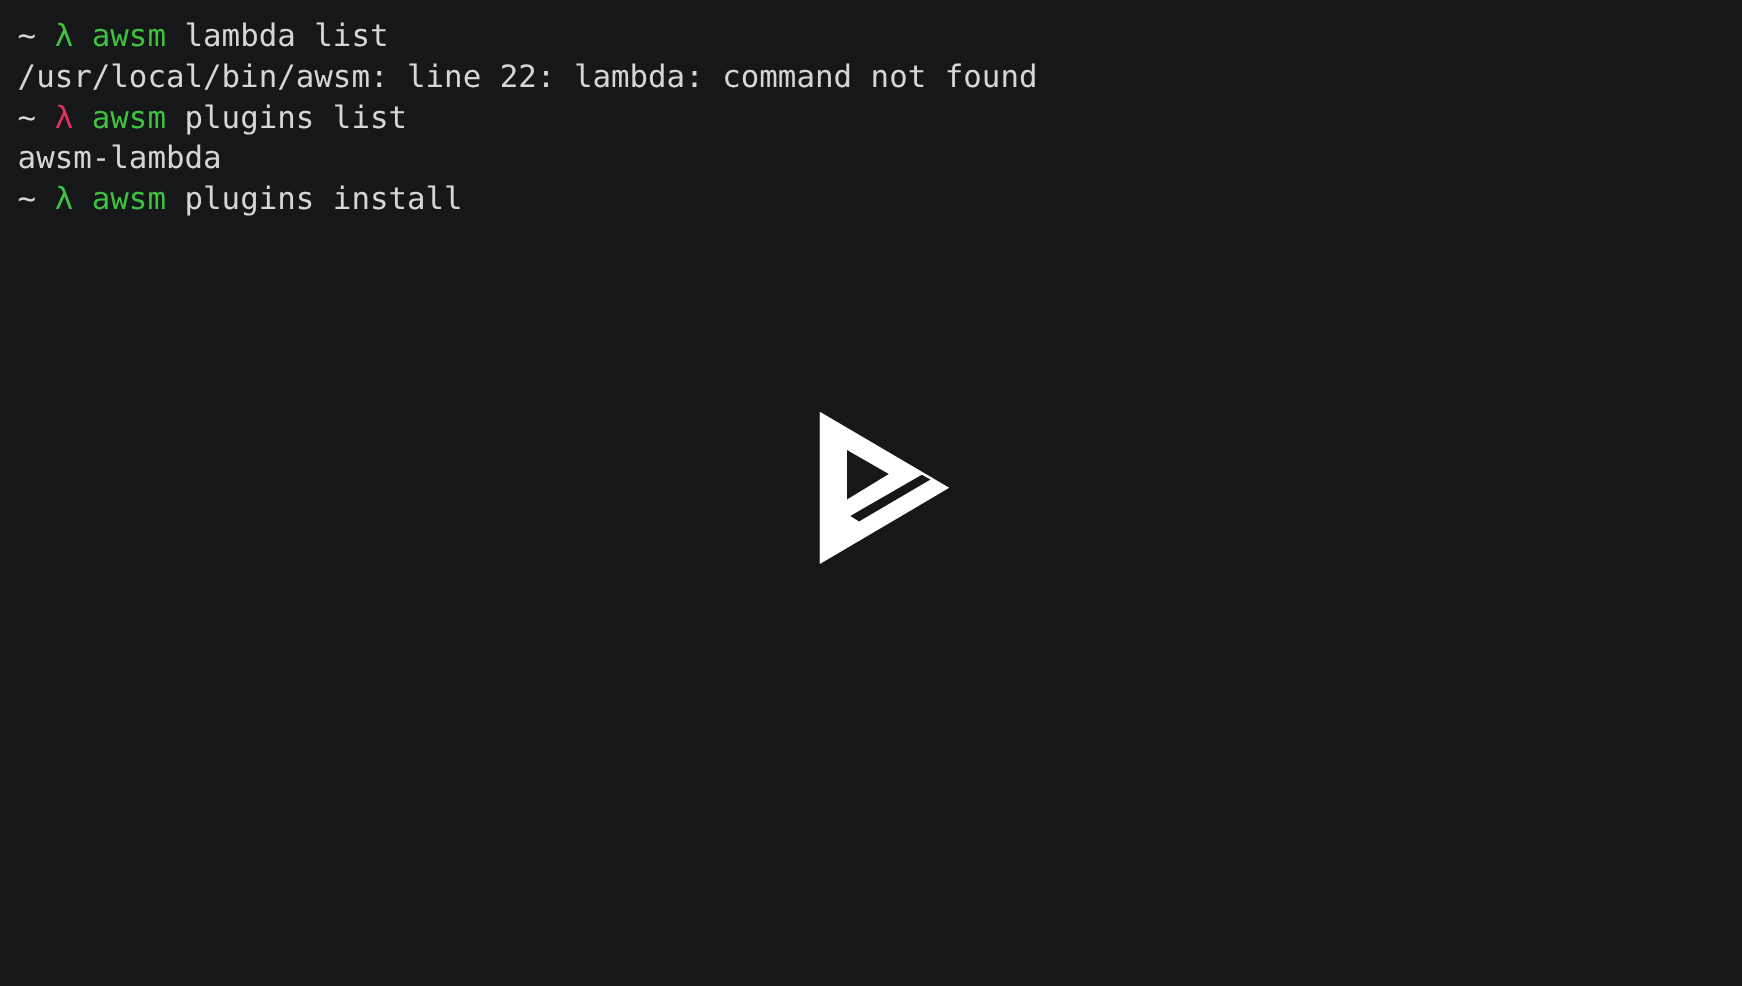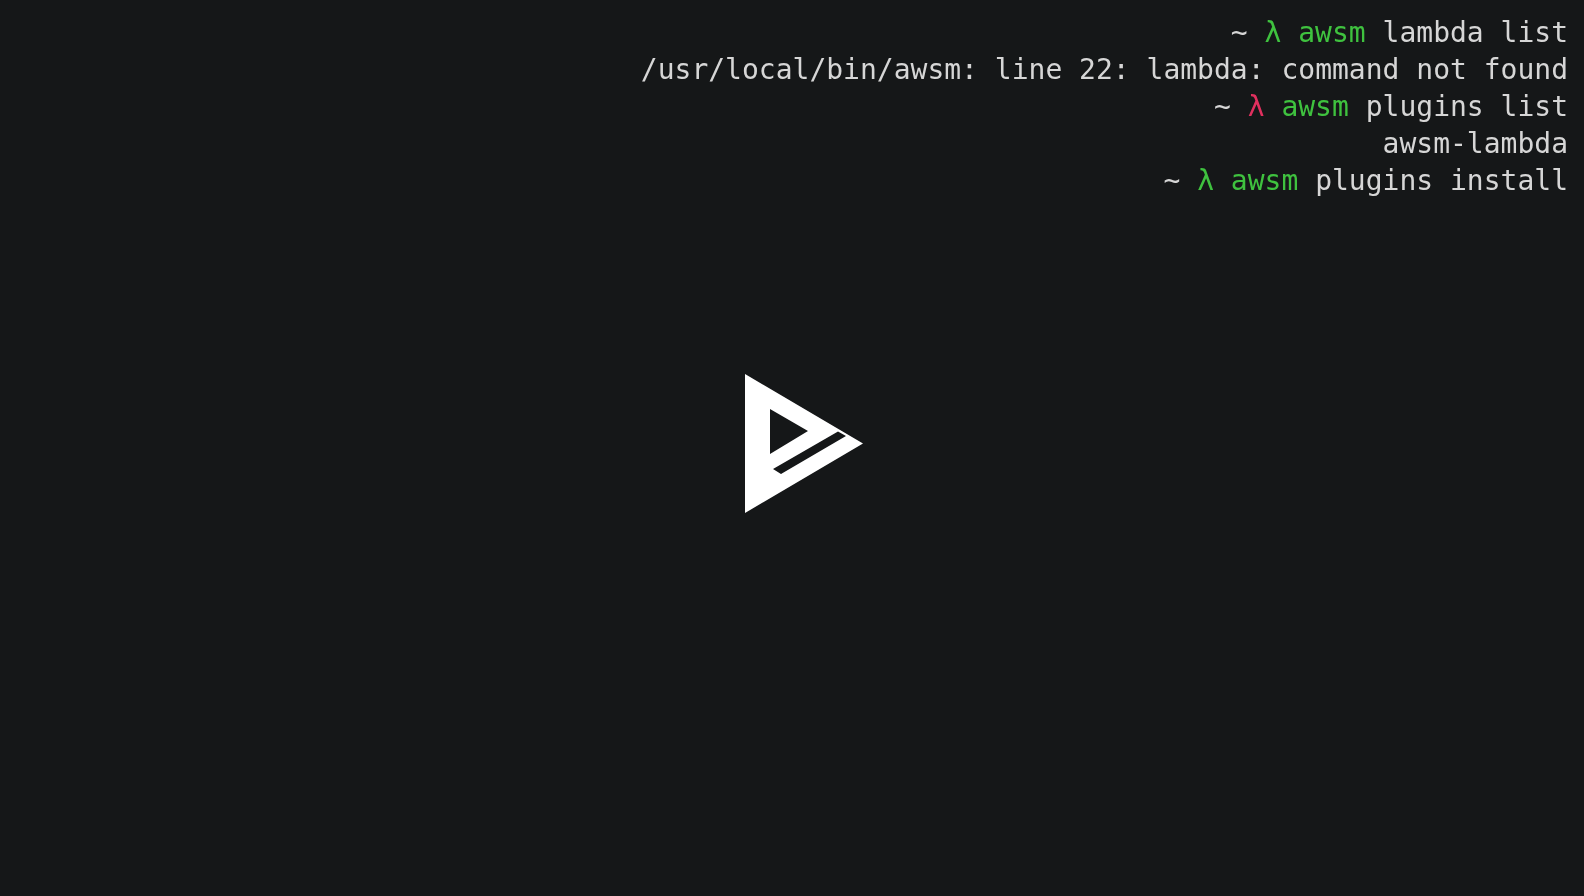--- a/index.html
+++ b/index.html
@@ -11,21 +11,20 @@
     height: 896px;
     background: #151718;
     overflow: hidden;
     font-family: "DejaVu Sans Mono", monospace;
   }
 
   #terminal {
     position: absolute;
     inset: 0;
     background: #151718;
-    text-align: right;
   }
 
   #terminal-output {
     position: absolute;
     left: 16px;
     top: 14px;
     width: 1552px;
     font-family: "DejaVu Sans Mono", monospace;
     font-size: 28px;
     line-height: 37px;

